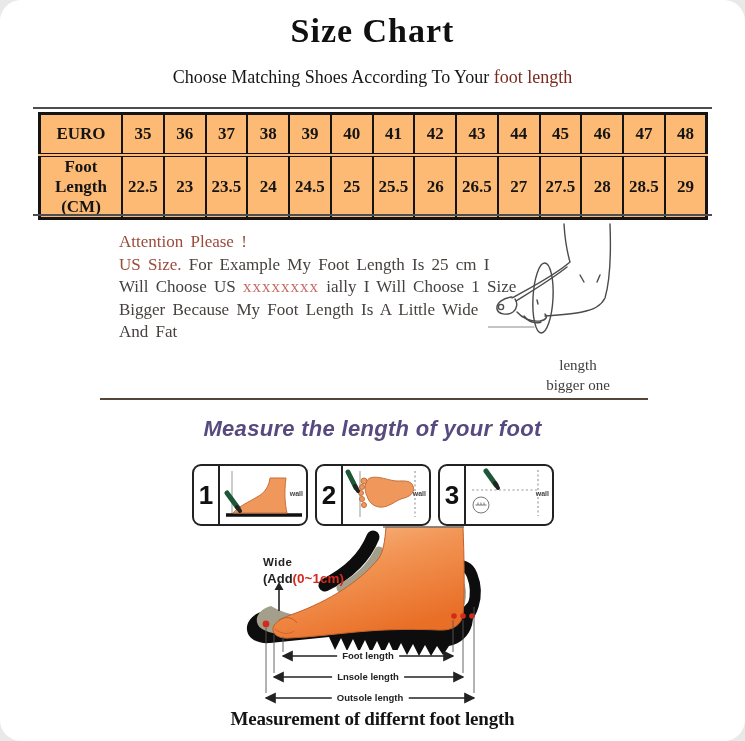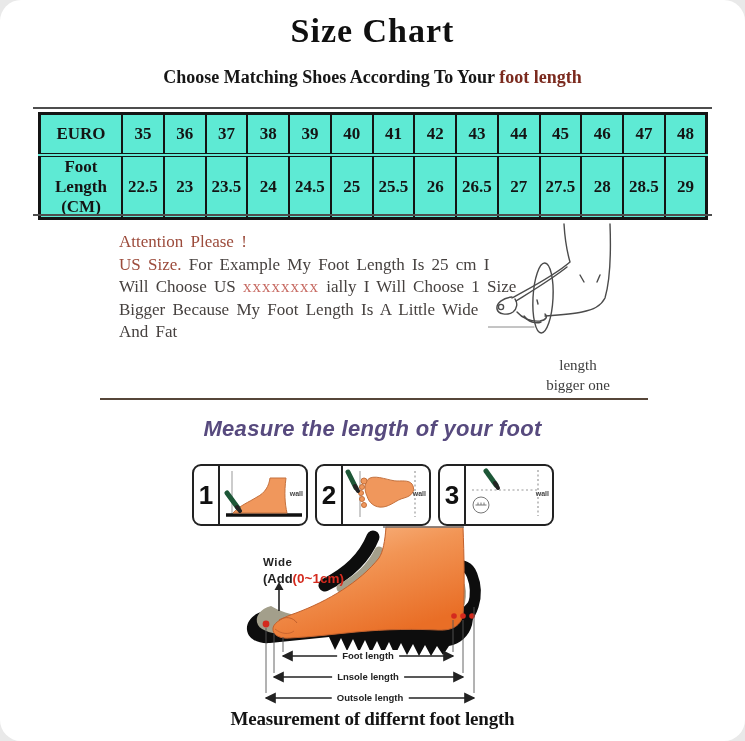--- a/index.html
+++ b/index.html
@@ -4,26 +4,26 @@
 <style>
   html,body{margin:0;padding:0;background:#e9e9e9;}
   .page{
     position:relative;width:745px;height:741px;margin:0 auto;background:#ffffff;
     font-family:"Liberation Serif","DejaVu Serif",serif;overflow:hidden;border-radius:21px;
   }
   
   .title{position:absolute;top:12px;left:0;width:100%;text-align:center;
     font-size:34px;font-weight:bold;color:#101010;letter-spacing:1px;}
   .subtitle{position:absolute;top:67px;left:0;width:100%;text-align:center;
-    font-size:18px;font-weight:bold;color:#161616;}
+    font-size:18px;font-weight:normal;color:#161616;}
   .subtitle .hl{color:#7b2a1e;}
   
   .tline{position:absolute;left:33px;width:679px;height:1.5px;background:#4e4e4e;}
   .size-table{position:absolute;left:38px;top:112px;width:670px;border-collapse:collapse;
-    table-layout:fixed;border:3px solid #141414;background:#5eead4;}
+    table-layout:fixed;border:3px solid #141414;background:#fdba74;}
   .size-table th,.size-table td{border:2.5px solid #141414;text-align:center;
     font-weight:bold;color:#141414;padding:0;}
   .size-table tr.r1 th,.size-table tr.r1 td{border-bottom:4px double #141414;height:38px;font-size:17px;}
   .size-table tr.r2 th,.size-table tr.r2 td{height:56px;font-size:17px;}
   .size-table th.corner{width:80px;font-size:17px;}
   .size-table th.rowlabel{font-size:14.5px;line-height:1.18;}
   
   .attention{position:absolute;left:119px;top:231px;width:408px;font-size:17px;
     line-height:22.5px;color:#46413f;word-spacing:3px;}
   .attention .rb{color:#9c4b3b;}

